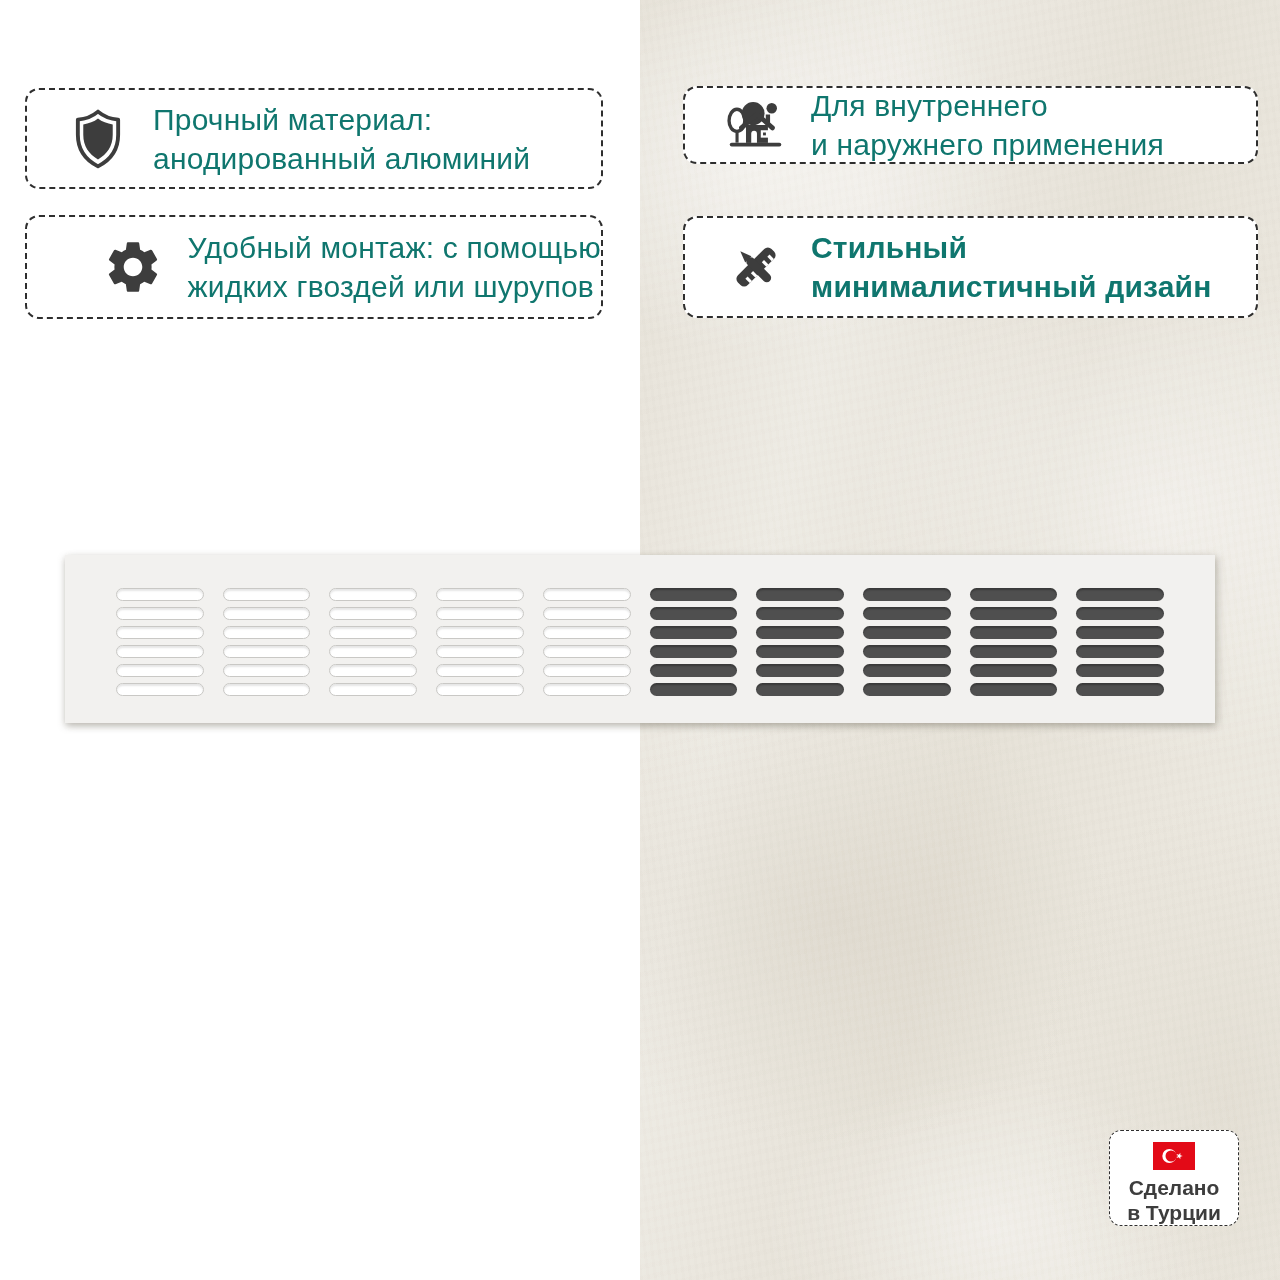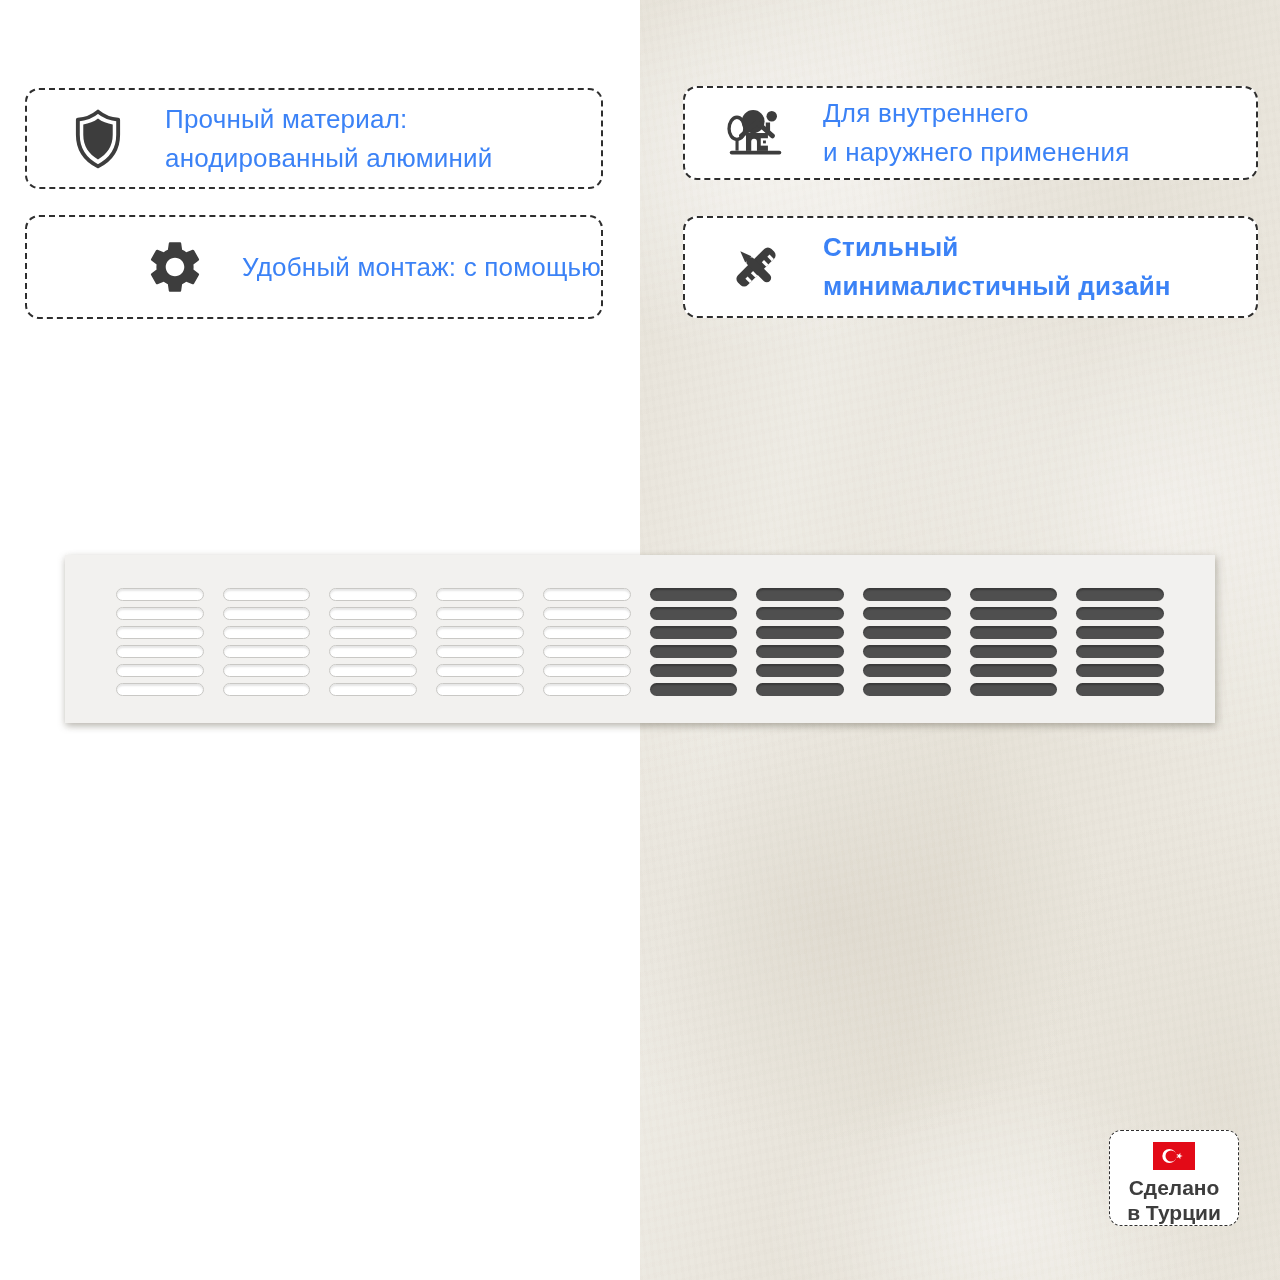--- a/index.html
+++ b/index.html
@@ -29,28 +29,28 @@
   }
 
   
   .card {
     position:absolute; box-sizing:border-box; background:#ffffff;
     border:2px dashed #2e2e2e; border-radius:14px;
     display:flex; align-items:center;
   }
   .card-1 { left:25px;  top:88px;  width:578px; height:101px; }
   .card-2 { left:25px;  top:215px; width:578px; height:104px;justify-content:flex-end; }
-  .card-3 { left:683px; top:86px;  width:575px; height:94px; }
+  .card-3 { left:683px; top:86px;  width:575px; height:78px; }
   .card-4 { left:683px; top:216px; width:575px; height:102px;font-weight:bold; }
   .card .icon {
     flex:0 0 auto; width:62px; height:68px; margin-left:40px;
     display:flex; align-items:center; justify-content:center;
   }
   .card .icon svg { width:100%; height:100%; }
-  .card-text { margin-left:36px; color:#3b82f6; font-size:26px; line-height:39px; letter-spacing:0.2px; }
+  .card-text { margin-left:24px; color:#0f766e; font-size:30px; line-height:39px; letter-spacing:0.2px; }
 
   
   .grille {
     position:absolute; left:65px; top:555px; width:1150px; height:168px;
     box-sizing:border-box; background:#f2f1ef;
     padding:33px 51px 27px;
     display:flex; gap:19px;
     box-shadow:0 3px 7px rgba(105,100,88,0.38), 4px 2px 8px rgba(105,100,88,0.14);
   }
   .slot-col { flex:1 1 0; display:flex; flex-direction:column; justify-content:space-between; }
@@ -105,20 +105,21 @@
           c-0.04-0.24-0.24-0.41-0.48-0.41h-3.84c-0.24,0-0.43,0.17-0.47,0.41L9.25,5.35C8.66,5.59,8.12,5.92,7.63,6.29L5.24,5.33
           c-0.22-0.08-0.47,0-0.59,0.22L2.74,8.87C2.62,9.08,2.66,9.34,2.86,9.48l2.03,1.58C4.84,11.36,4.8,11.69,4.8,12
           s0.02,0.64,0.07,0.94l-2.03,1.58c-0.18,0.14-0.23,0.41-0.12,0.61l1.92,3.32c0.12,0.22,0.37,0.29,0.59,0.22l2.39-0.96
           c0.5,0.38,1.03,0.7,1.62,0.94l0.36,2.54c0.05,0.24,0.24,0.41,0.48,0.41h3.84c0.24,0,0.44-0.17,0.47-0.41l0.36-2.54
           c0.59-0.24,1.13-0.56,1.62-0.94l2.39,0.96c0.22,0.08,0.47,0,0.59-0.22l1.92-3.32c0.12-0.22,0.07-0.47-0.12-0.61L19.14,12.94z
           M12,15.6c-1.98,0-3.6-1.62-3.6-3.6s1.62-3.6,3.6-3.6s3.6,1.62,3.6,3.6S13.98,15.6,12,15.6z"></path>
       </svg>
     </span>
     <div class="card-text">
       <div>Удобный монтаж: с помощью</div>
+      <div>жидких гвоздей или шурупов</div>
     </div>
   </div>
 
   <div class="card card-3">
     <span class="icon">
       <svg viewBox="0 0 26 24" aria-hidden="true">
         <path d="M5 5.4 C 3.1 5.4 1.7 7.7 1.7 10.2 C 1.7 12.7 3.1 14.7 5 14.7
                  C 6.9 14.7 8.3 12.7 8.3 10.2 C 8.3 7.7 6.9 5.4 5 5.4 Z" fill="none" stroke="#3d3d3d" stroke-width="1.4"></path>
         <rect x="4.4" y="14.6" width="1.3" height="4.8" fill="#3d3d3d"></rect>
         <circle cx="11.8" cy="7.2" r="4.8" fill="#3d3d3d"></circle>

